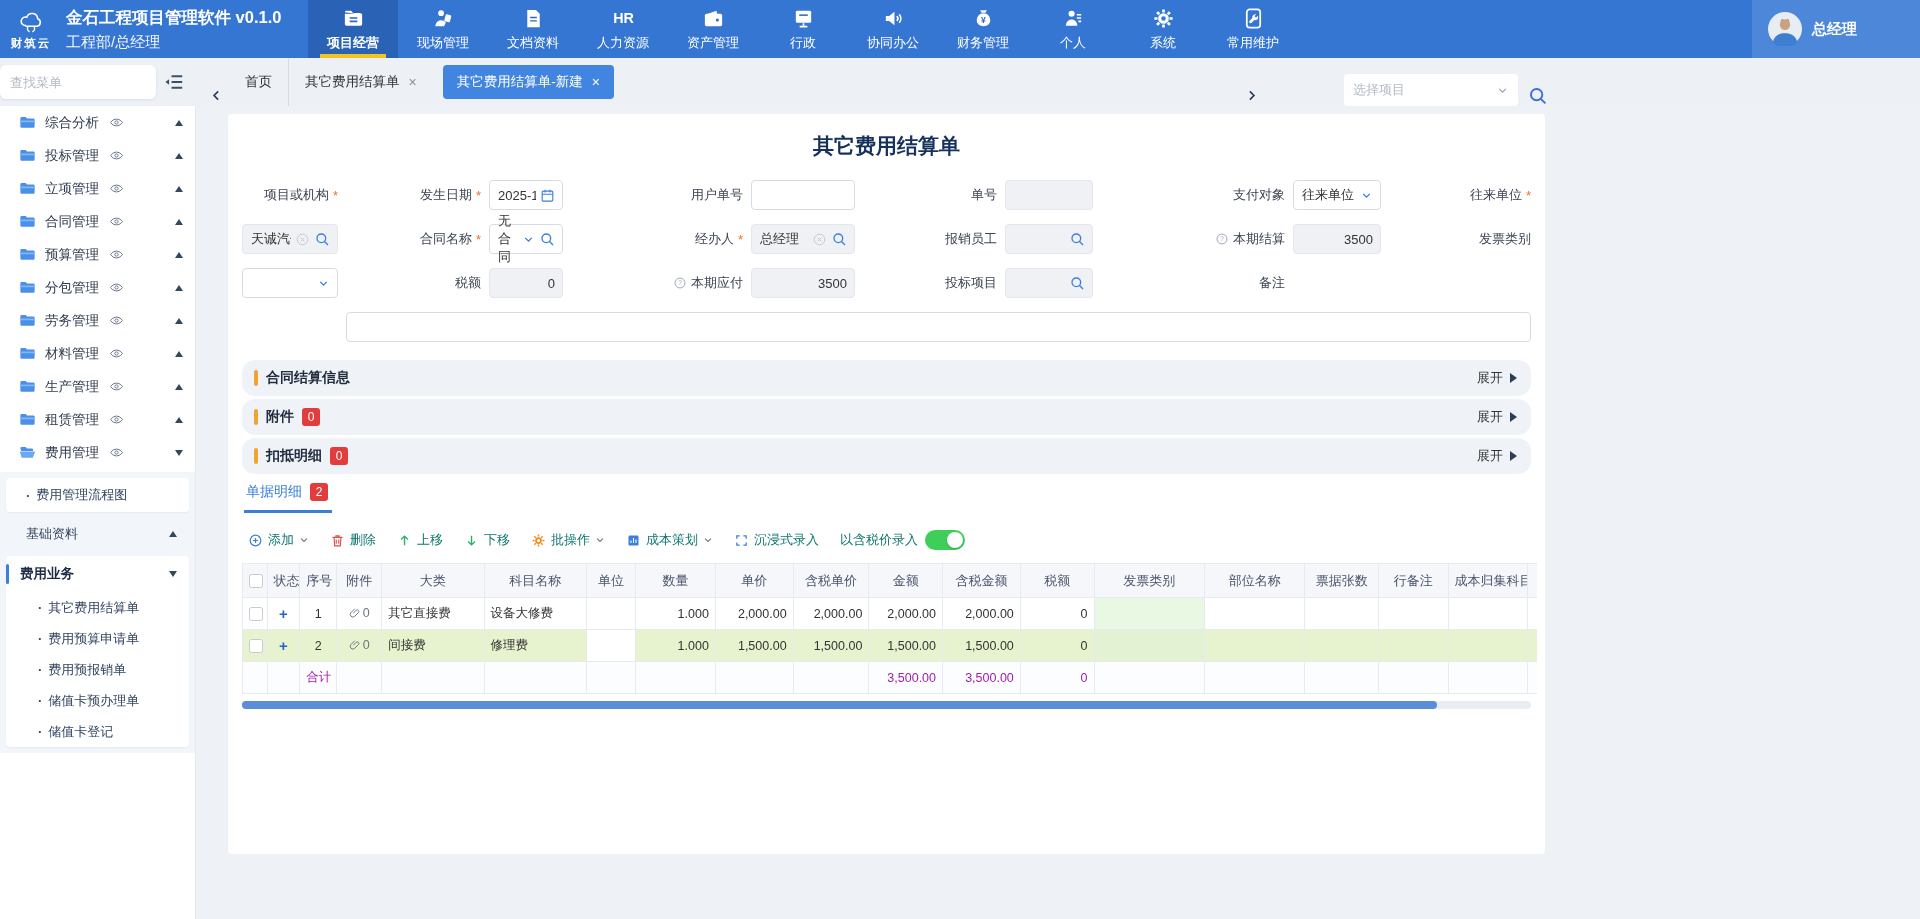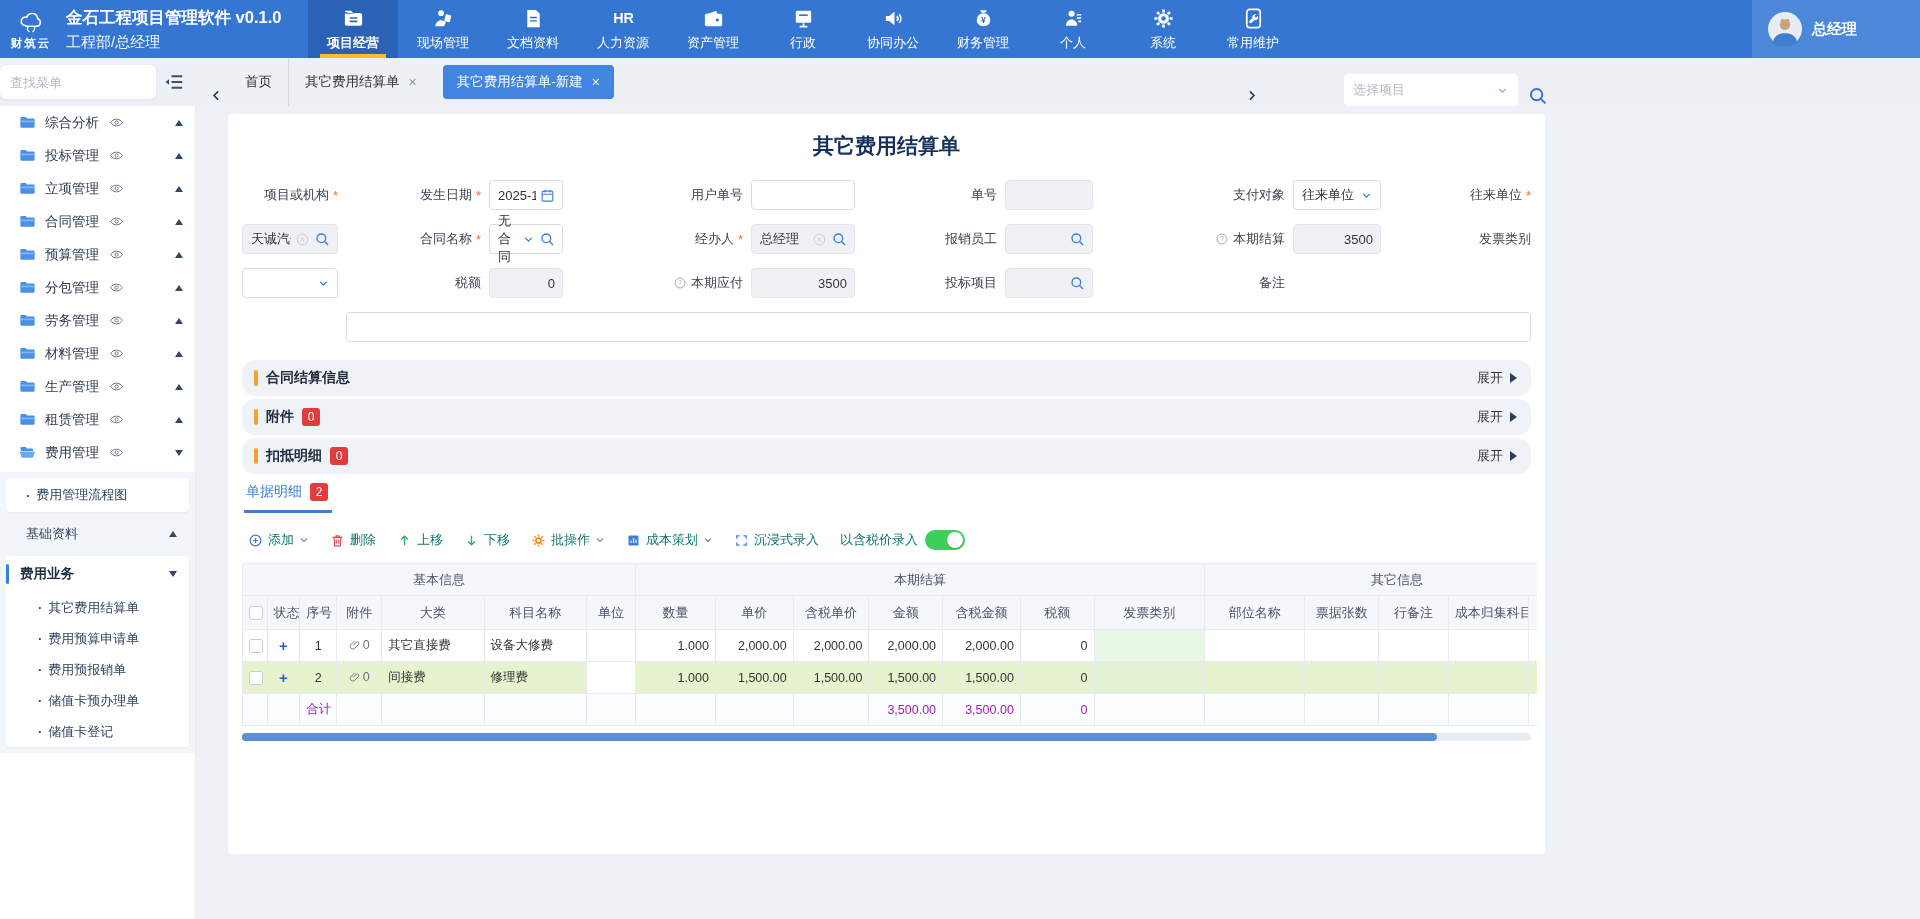--- a/index.html
+++ b/index.html
@@ -828,25 +828,20 @@
               <col style="width:76px">
               <col style="width:72px">
               <col style="width:108px">
               <col style="width:98px">
               <col style="width:72px">
               <col style="width:68px">
               <col style="width:78px">
               <col style="width:60px">
             </colgroup>
             <thead>
-              <tr class="grp">
-                <th colspan="7">基本信息</th>
-                <th colspan="7">本期结算</th>
-                <th colspan="5">其它信息</th>
-              </tr>
               <tr class="cols">
                 <th><span class="chk"></span></th>
                 <th>状态</th>
                 <th>序号</th>
                 <th>附件</th>
                 <th>大类</th>
                 <th>科目名称</th>
                 <th>单位</th>
                 <th>数量</th>
                 <th>单价</th>

